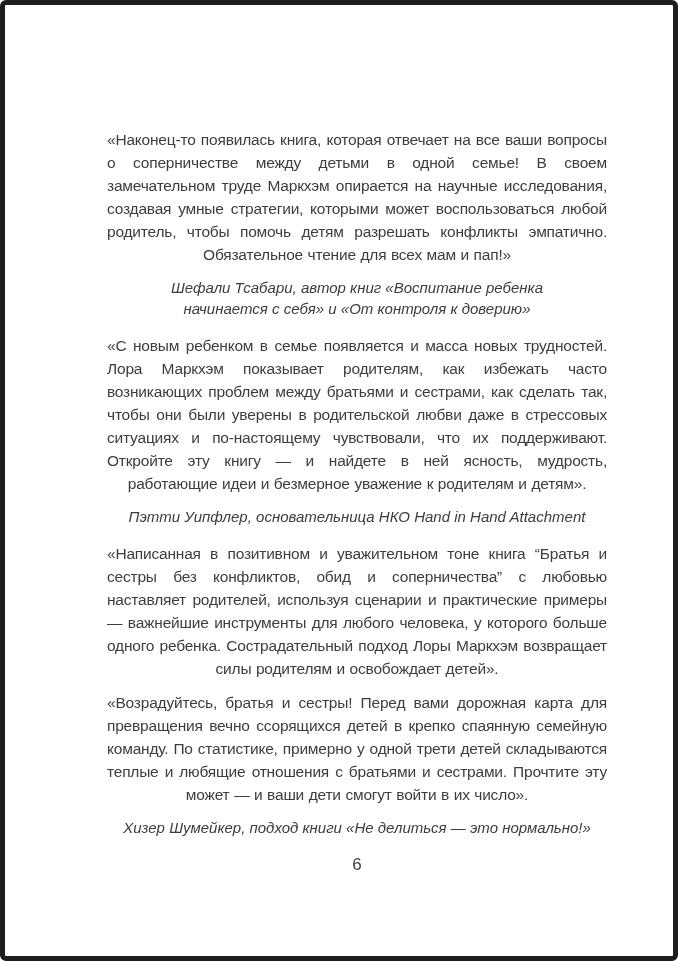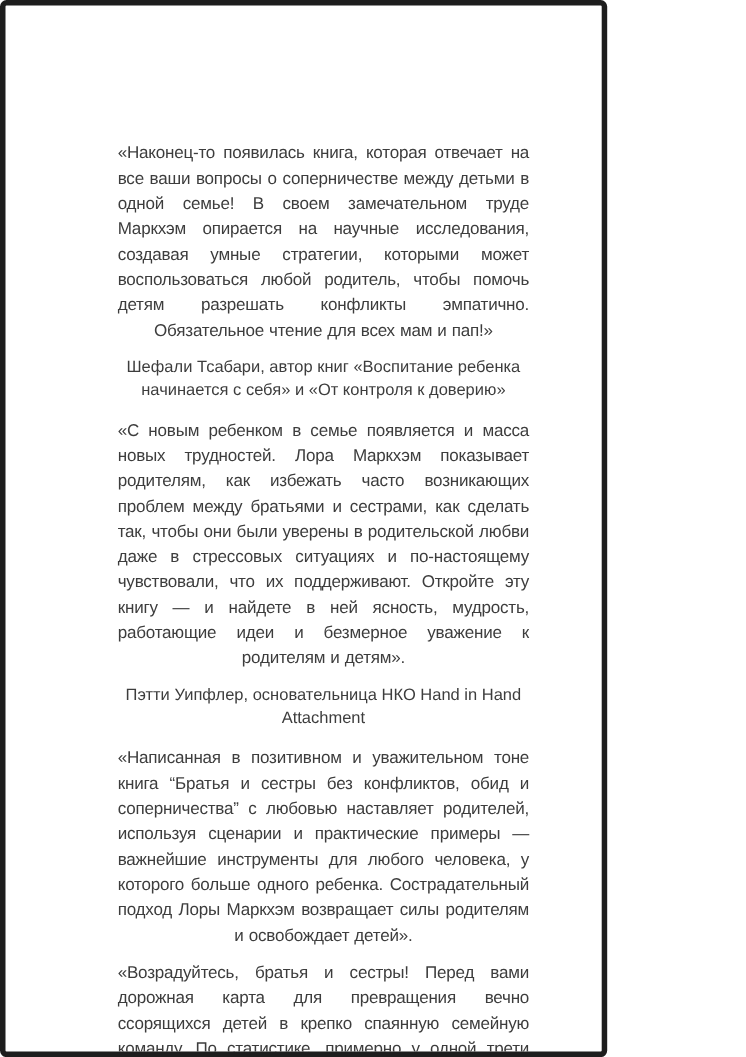--- a/index.html
+++ b/index.html
@@ -3,21 +3,21 @@
 <meta charset="utf-8">
 <style>
   html, body {
     margin: 0;
     padding: 0;
     background: #ffffff;
     font-family: "Liberation Sans", "DejaVu Sans", sans-serif;
   }
   .page {
     position: relative;
-    width: 552px;
+    width: 678px;
     height: 961px;
     box-sizing: border-box;
     background: #ffffff;
     border: 5px solid #1d1d1d;
     border-radius: 6px;
     overflow: hidden;
   }
   .content {
     box-sizing: border-box;
     width: 100%;
@@ -29,20 +29,21 @@
     margin: 0 0 11px 0;
     font-size: 15.5px;
     line-height: 23px;
     letter-spacing: -0.2px;
     text-align: justify;
     text-align-last: center;
     word-spacing: 0.5px;
   }
   .attribution {
     margin: 0 0 15px 0;
+    font-style: italic;
     font-size: 15px;
     line-height: 21px;
     text-align: center;
     white-space: pre-line;
     color: #3d3d3d;
   }
   .page-number {
     margin-top: 17px;
     text-align: center;
     font-size: 17px;
@@ -64,20 +65,20 @@
     <div>
       <p class="quote">«С новым ребенком в семье появляется и масса новых трудностей. Лора Маркхэм показывает родителям, как избежать часто возникающих проблем между братьями и сестрами, как сделать так, чтобы они были уверены в родительской любви даже в стрессовых ситуациях и по-настоящему чувствовали, что их поддерживают. Откройте эту книгу — и найдете в ней ясность, мудрость, работающие идеи и безмерное уважение к родителям и детям».</p>
       <p class="attribution">Пэтти Уипфлер, основательница НКО Hand in Hand Attachment</p>
     </div>
 
     <div>
       <p class="quote">«Написанная в позитивном и уважительном тоне книга “Братья и сестры без конфликтов, обид и соперничества” с любовью наставляет родителей, используя сценарии и практические примеры — важнейшие инструменты для любого человека, у которого больше одного ребенка. Сострадательный подход Лоры Маркхэм возвращает силы родителям и освобождает детей».</p>
     </div>
 
     <div>
-      <p class="quote">«Возрадуйтесь, братья и сестры! Перед вами дорожная карта для превращения вечно ссорящихся детей в крепко спаянную семейную команду. По статистике, примерно у одной трети детей складываются теплые и любящие отношения с братьями и сестрами. Прочтите эту книгу — и ваши дети смогут войти в их число».</p>
+      <p class="quote">«Возрадуйтесь, братья и сестры! Перед вами дорожная карта для превращения вечно ссорящихся детей в крепко спаянную семейную команду. По статистике, примерно у одной трети детей складываются теплые и любящие отношения с братьями и сестрами. Прочтите эту может — и ваши дети смогут войти в их число».</p>
       <p class="attribution">Хизер Шумейкер, подход книги «Не делиться — это нормально!»</p>
     </div>
 
     <div class="page-number">6</div>
 
   </div>
 </div>
 
 </body></html>

